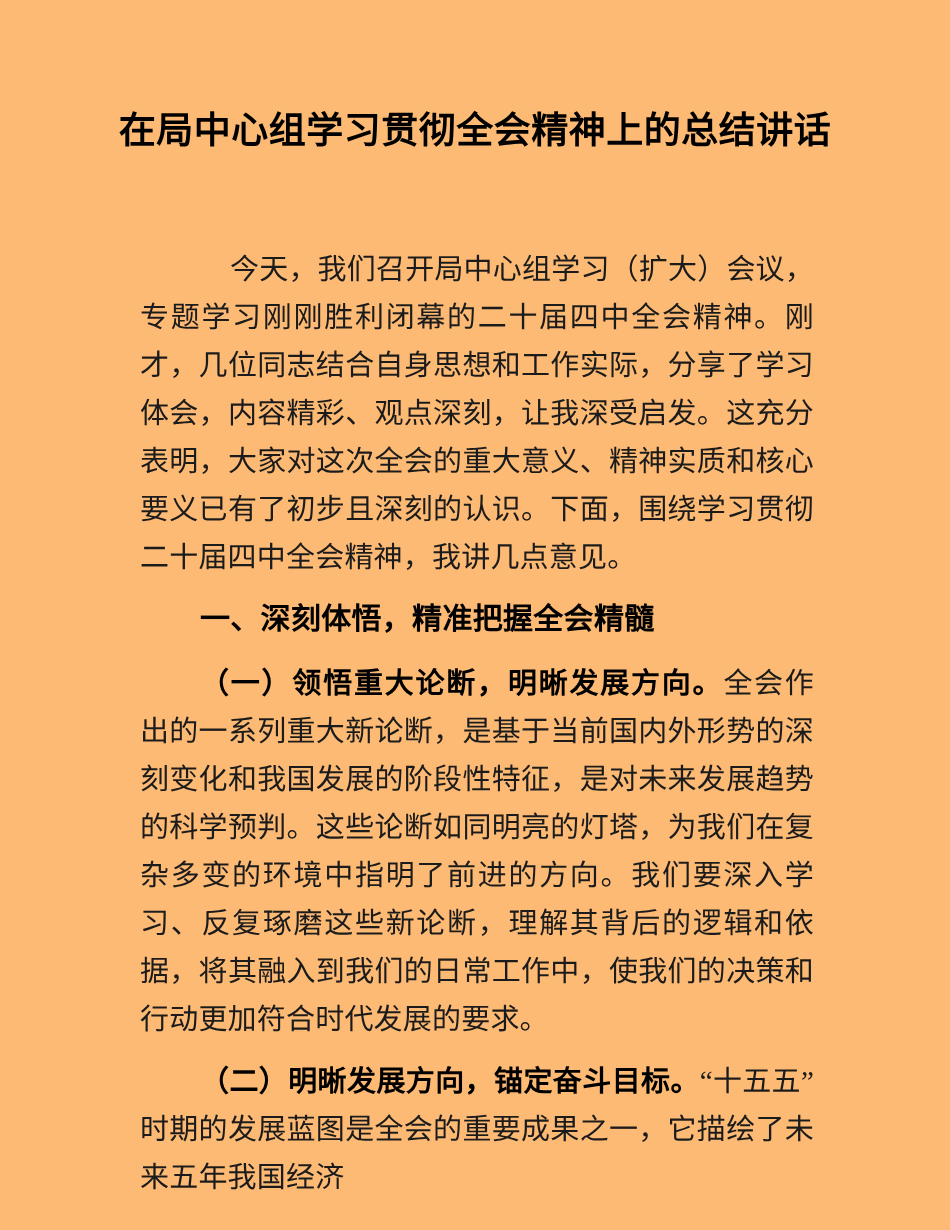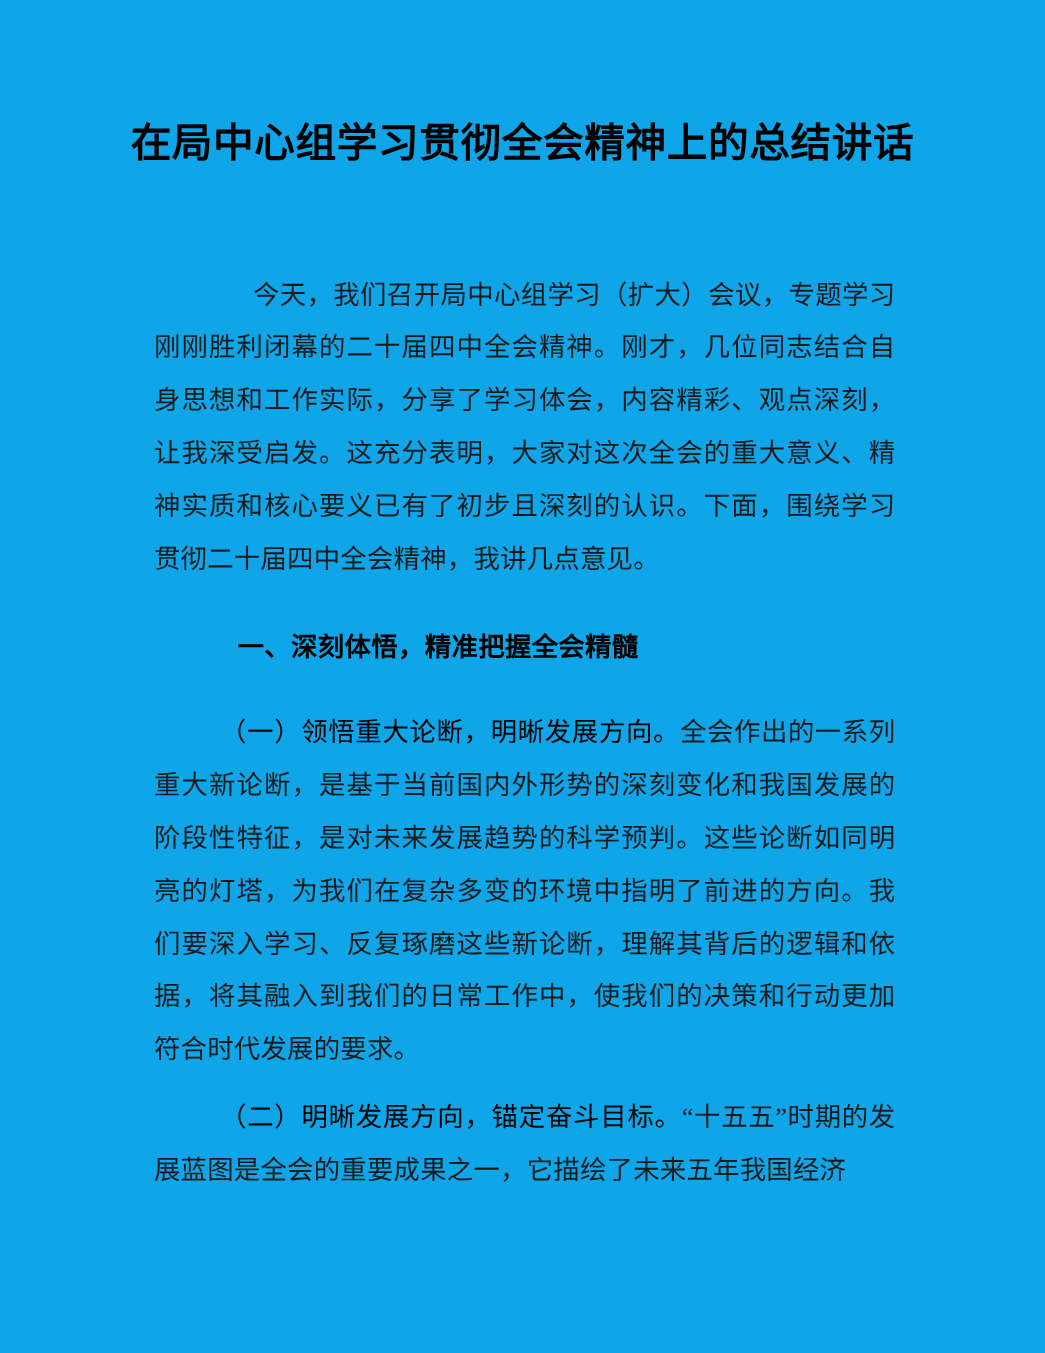--- a/index.html
+++ b/index.html
@@ -16,21 +16,21 @@
     color: #000000;
     -webkit-font-smoothing: antialiased;
   }
 
   .page {
     position: absolute;
     left: 0;
     top: 0;
     width: 950px;
     height: 1230px;
-    background: #0ea5e9;
+    background: #fdba74;
   }
 
   
   .doc-title {
     position: absolute;
     left: 0;
     top: 104px;
     width: 950px;
     text-align: center;
     font-family: "Liberation Sans", "DejaVu Sans", sans-serif;
@@ -47,52 +47,52 @@
     position: absolute;
     left: 140px;
     top: 245px;
     width: 674px;
   }
 
   
   p.para {
     margin: 0;
     font-family: "Liberation Serif", "DejaVu Serif", serif;
-    font-size: 24px;
+    font-size: 29px;
     line-height: 48px;
     color: #1b1b1b;
     text-align: justify;
     text-justify: inter-ideograph;
     letter-spacing: 0.2px;
     font-weight: 400;
   }
 
   p.para.indent3 { text-indent: 90px; }
   p.para.indent2 { text-indent: 60px; }
 
   
   .gap-sm { height: 14px; }
   .gap-md { height: 16px; }
 
   
   p.heading1 {
-    margin: 16px;
-    font-family: Liberation Sans, sans-serif;
+    margin: 0;
+    font-family: Liberation Mono, monospace;
     font-weight: bold;
-    font-size: 24px;
+    font-size: 30px;
     line-height: 48px;
     color: #000000;
     text-indent: 60px;
     letter-spacing: 0.3px;
   }
 
   
   .lead-bold {
     font-family: "Liberation Sans", "DejaVu Sans", sans-serif;
-    font-weight: normal;
+    font-weight: bold;
     color: #000000;
     letter-spacing: 0.3px;
   }
 </style>
 </head>
 <body>
 
 <div class="page">
 
   <div class="doc-title">在局中心组学习贯彻全会精神上的总结讲话</div>

